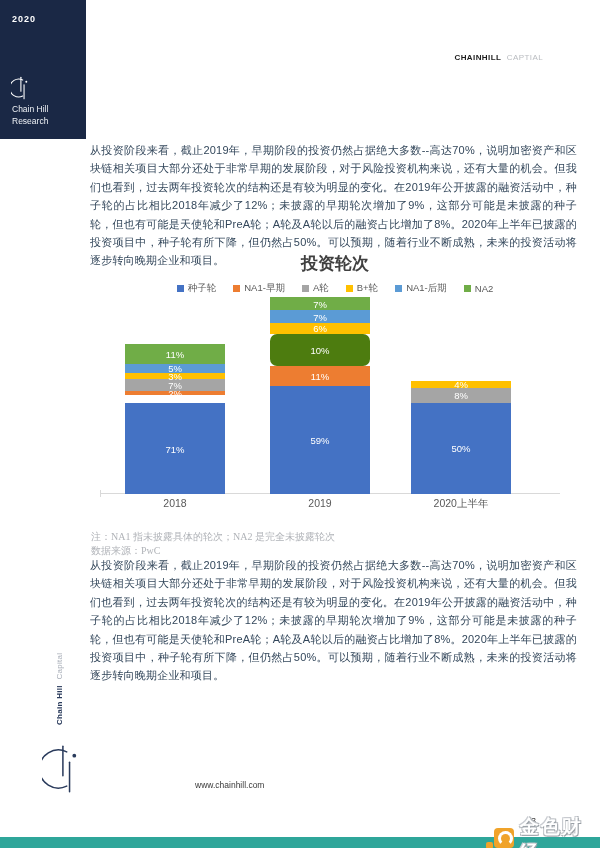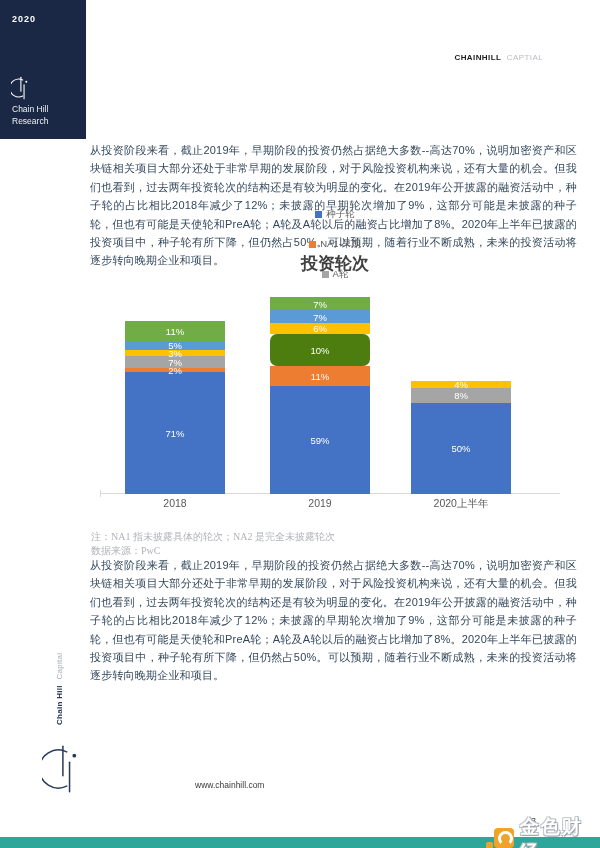--- a/index.html
+++ b/index.html
@@ -19,21 +19,21 @@
 
   
   .para{position:absolute;left:90px;width:487px;color:#33475b;font-size:11px;line-height:18.4px;
         text-align:justify;letter-spacing:.2px;}
   .para.top{top:141px;}
   .para.bottom{top:556px;}
 
   
   .chart{position:absolute;left:90px;top:252px;width:490px;height:266px;}
   .chart-title{text-align:center;font-size:17px;font-weight:bold;color:#404040;height:26px;}
-  .legend{display:flex;justify-content:center;align-items:center;gap:17px;height:16px;margin-top:2px;flex-direction:column;}
+  .legend{display:flex;justify-content:center;align-items:center;gap:17px;height:16px;margin-top:2px;}
   .legend-item{display:flex;align-items:center;gap:4px;font-size:9.5px;color:#595959;white-space:nowrap;}
   .legend-swatch{width:7px;height:7px;flex:none;}
   .plot{position:relative;height:198px;margin-top:0;}
   .axis-line{position:absolute;left:10px;right:20px;bottom:0;height:1px;background:#d9d9d9;}
   .axis-tick{position:absolute;left:10px;bottom:-3px;width:1px;height:7px;background:#d9d9d9;}
   .bar{position:absolute;bottom:0;display:flex;flex-direction:column-reverse;}
   .seg{position:relative;flex:none;}
   .seg-label{position:absolute;left:0;right:0;top:50%;transform:translateY(-50%);
              text-align:center;font-size:9.5px;color:#ffffff;pointer-events:none;}
   .x-axis{position:relative;height:16px;}
@@ -122,21 +122,21 @@
         </div>
         <div class="legend-item">
           <span class="legend-swatch" style="background: rgb(112, 173, 71);"></span>
           <span>NA2</span>
         </div>
       </div>
     <div class="plot">
       <div class="axis-line"></div>
       <div class="axis-tick"></div>
     <div class="bar" style="left: 35px; width: 100px;">
-          <div class="seg" style="height: 122px; background: rgb(68, 114, 196);">
+          <div class="seg" style="height: 91px; background: rgb(68, 114, 196); margin-top: 8px;">
             <span class="seg-label">71%</span>
           </div>
           <div class="seg" style="height: 3.66px; background: rgb(237, 125, 49);">
             <span class="seg-label">2%</span>
           </div>
           <div class="seg" style="height: 12.81px; background: rgb(165, 165, 165);">
             <span class="seg-label">7%</span>
           </div>
           <div class="seg" style="height: 5.49px; background: rgb(255, 192, 0);">
             <span class="seg-label">3%</span>

